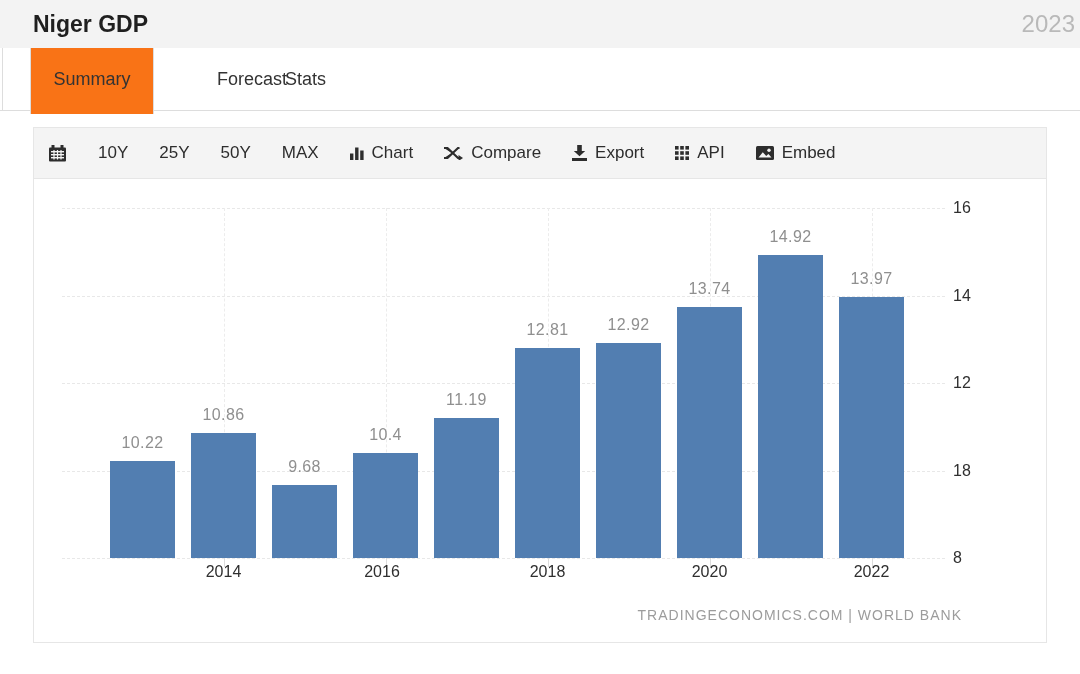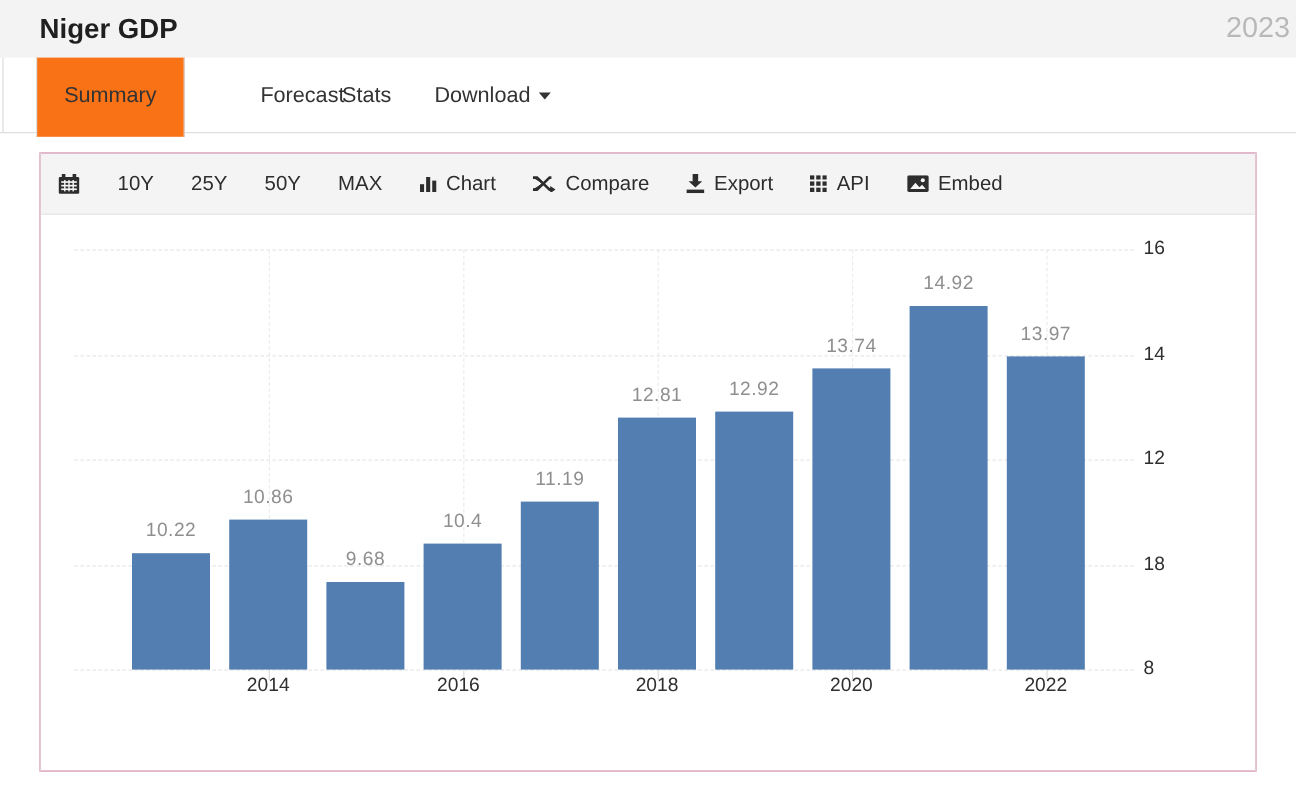--- a/index.html
+++ b/index.html
@@ -35,21 +35,21 @@
   .tab.t-download{left:362px;}
   .caret{
     display:inline-block;width:0;height:0;margin-left:7px;vertical-align:middle;
     border-left:5px solid transparent;border-right:5px solid transparent;
     border-top:6px solid #333;
   }
 
   
   .card{
     position:absolute;left:33px;top:127px;width:1014px;height:516px;
-    box-sizing:border-box;border:1px solid #e6e6e6;background:#be185d;
+    box-sizing:border-box;border:1px solid #e6e6e6;background:#701a75;
   }
   .toolbar{
     height:51px;box-sizing:border-box;background:#f4f4f4;
     border-bottom:1px solid #e6e6e6;
     display:flex;align-items:center;gap:31px;padding:0 14px;
     font-size:17px;color:#2d2d2d;
   }
   .tbtn{
     display:flex;align-items:center;gap:8px;background:none;border:none;
     font:inherit;color:inherit;cursor:pointer;padding:0;white-space:nowrap;
@@ -87,23 +87,20 @@
 <div class="tabs">
   <div class="tabs-left-edge"></div>
   <div class="tab active">
     <span>Summary</span>
   </div>
   <div class="tab t-forecast">
     <span>Forecast</span>
   </div>
   <div class="tab t-stats">
     <span>Stats</span>
-  </div>
-  <div class="tab t-download">
-    <span>Download</span><span class="caret"></span>
   </div>
 </div>
 
 <div class="card">
 
   <div class="toolbar">
     <button class="tbtn">
       <span>
         <svg width="19" height="17" viewBox="0 0 19 17">
           <rect x="3.5" y="0" width="3" height="3.5"></rect>
@@ -184,20 +181,21 @@
           <rect x="0" y="0" width="18" height="14" rx="1.5"></rect>
           <circle cx="13" cy="4.2" r="1.7" fill="#f4f4f4"></circle>
           <path d="M2.5 11.5 l4.3-5.3 3.4 3.9 2.2-2.2 3.1 3.6 z" fill="#f4f4f4"></path>
         </svg>
       </span>
       <span>Embed</span>
     </button>
   </div>
 
   <div class="chart-area" id="chart">
+    <div class="watermark">TRADINGECONOMICS.COM | WORLD BANK</div>
   <div class="gridline-h" style="left: 28px; width: 883px; top: 379px;"></div>
       <div class="y-label" style="left: 919px; top: 370px;">8</div>
       <div class="gridline-h" style="left: 28px; width: 883px; top: 291.5px;"></div>
       <div class="y-label" style="left: 919px; top: 282.5px;">18</div>
       <div class="gridline-h" style="left: 28px; width: 883px; top: 204px;"></div>
       <div class="y-label" style="left: 919px; top: 195px;">12</div>
       <div class="gridline-h" style="left: 28px; width: 883px; top: 116.5px;"></div>
       <div class="y-label" style="left: 919px; top: 107.5px;">14</div>
       <div class="gridline-h" style="left: 28px; width: 883px; top: 29px;"></div>
       <div class="y-label" style="left: 919px; top: 20px;">16</div>

